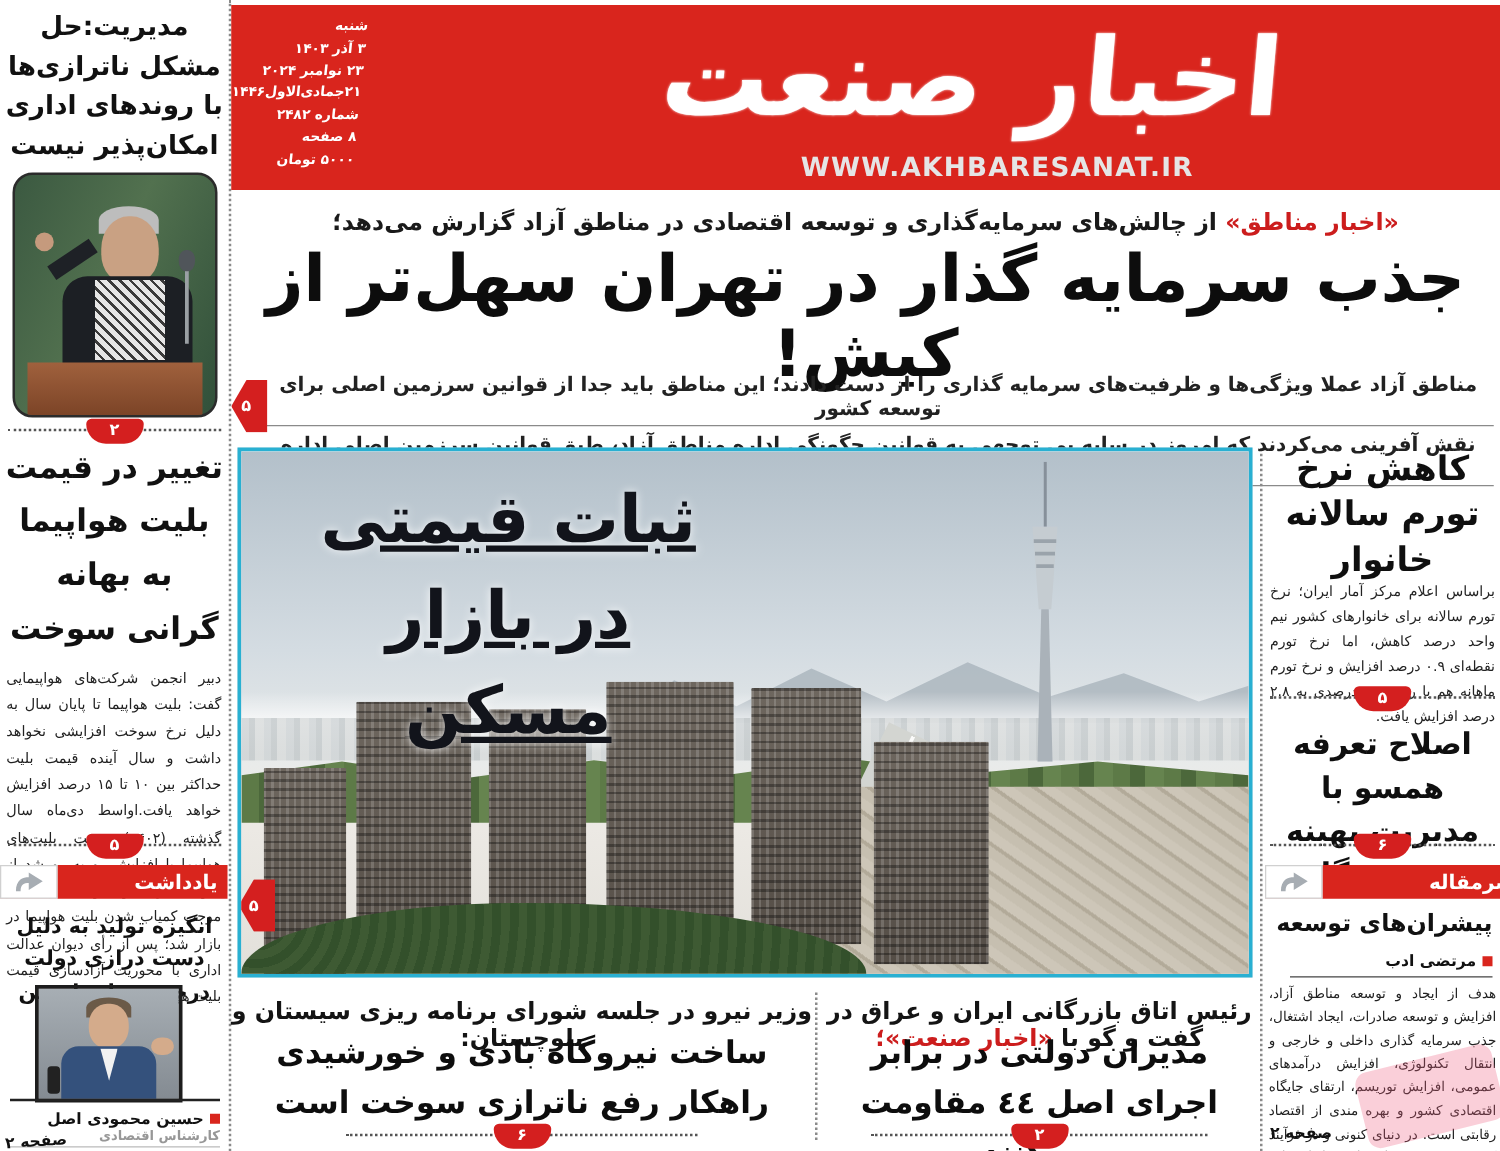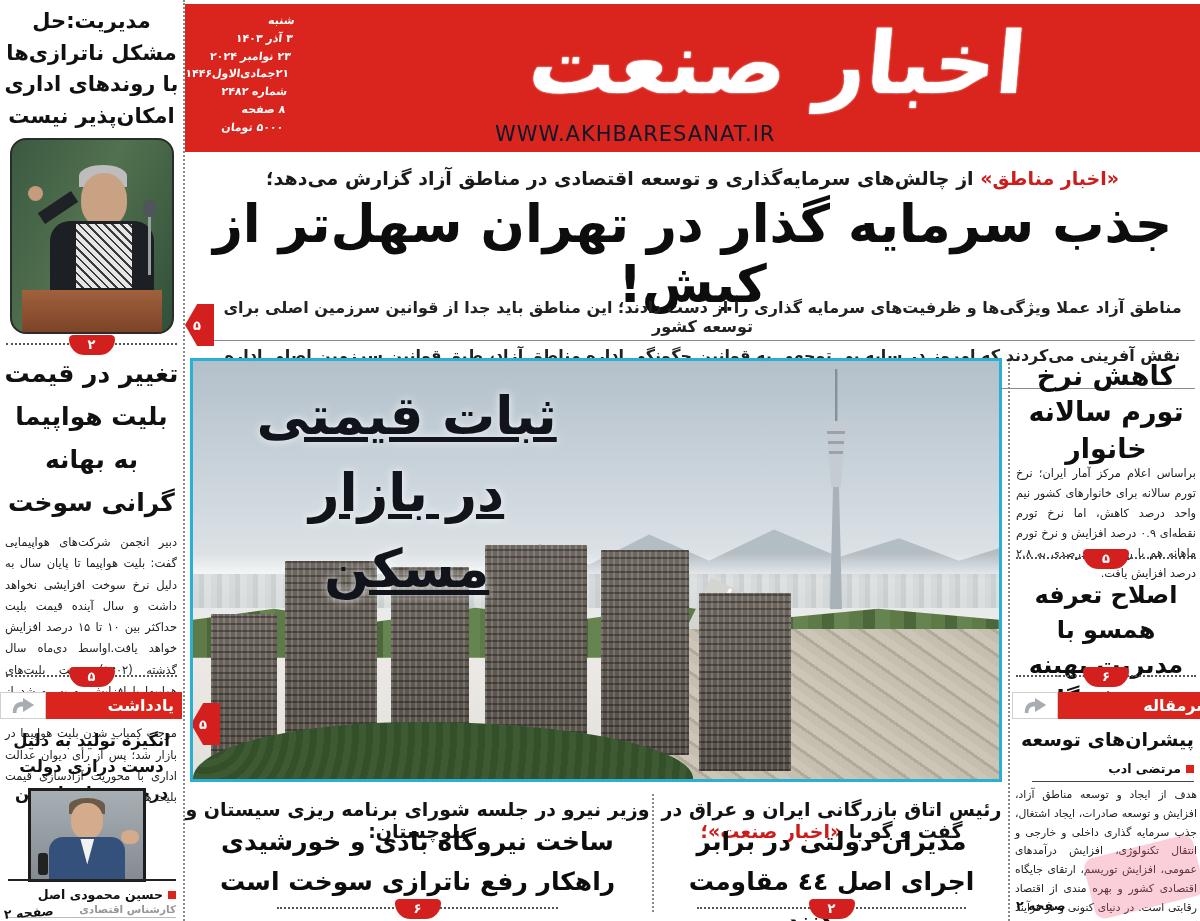--- a/index.html
+++ b/index.html
@@ -23,22 +23,22 @@
   .secbar .title{position:absolute;right:8px;top:0;line-height:27px;color:#fff;font-weight:bold;font-size:16px;}
   .secbar .arrowbox{position:absolute;left:0;top:0;width:46px;height:27px;background:#fff;
       display:flex;align-items:center;justify-content:center;border:1px solid #d0d0d0;box-sizing:border-box;}
   
   .masthead{position:absolute;left:185px;top:4px;width:1015px;height:148px;background:#d9251d;}
   .dateline{position:absolute;left:12px;top:8px;width:92px;color:#fff;font-size:11px;
       line-height:1.62;text-align:right;font-weight:bold;transform:skewX(-6deg);}
   .logo{position:absolute;left:210px;right:40px;top:0;height:118px;display:flex;align-items:center;
       justify-content:center;color:#fff;font-weight:bold;font-size:86px;transform:skewX(-5deg);
       text-shadow:0 0 2px #fff;}
-  .website{position:absolute;left:310px;width:460px;bottom:6px;text-align:left;color:#0f172a;
-      font-weight:normal;font-size:21px;letter-spacing:1px;}
+  .website{position:absolute;left:310px;width:460px;bottom:6px;text-align:right;color:#e5e5e5;
+      font-weight:bold;font-size:21px;letter-spacing:1px;}
   
   .kicker{position:absolute;left:185px;top:167px;width:1015px;text-align:center;
       font-size:19px;font-weight:bold;color:#1a1a1a;}
   .kicker .brand{color:#cc1d1d;}
   .lead-headline{position:absolute;left:185px;top:194px;width:1015px;text-align:center;
       font-size:52px;font-weight:bold;color:#0d0d0d;letter-spacing:-1px;}
   .subhead{position:absolute;left:210px;top:298px;width:985px;text-align:center;
       font-size:16px;font-weight:bold;color:#222;}
   .subhead span{display:inline-block;border-bottom:1px solid #8a8a8a;padding-bottom:4px;margin-bottom:5px;}
   

